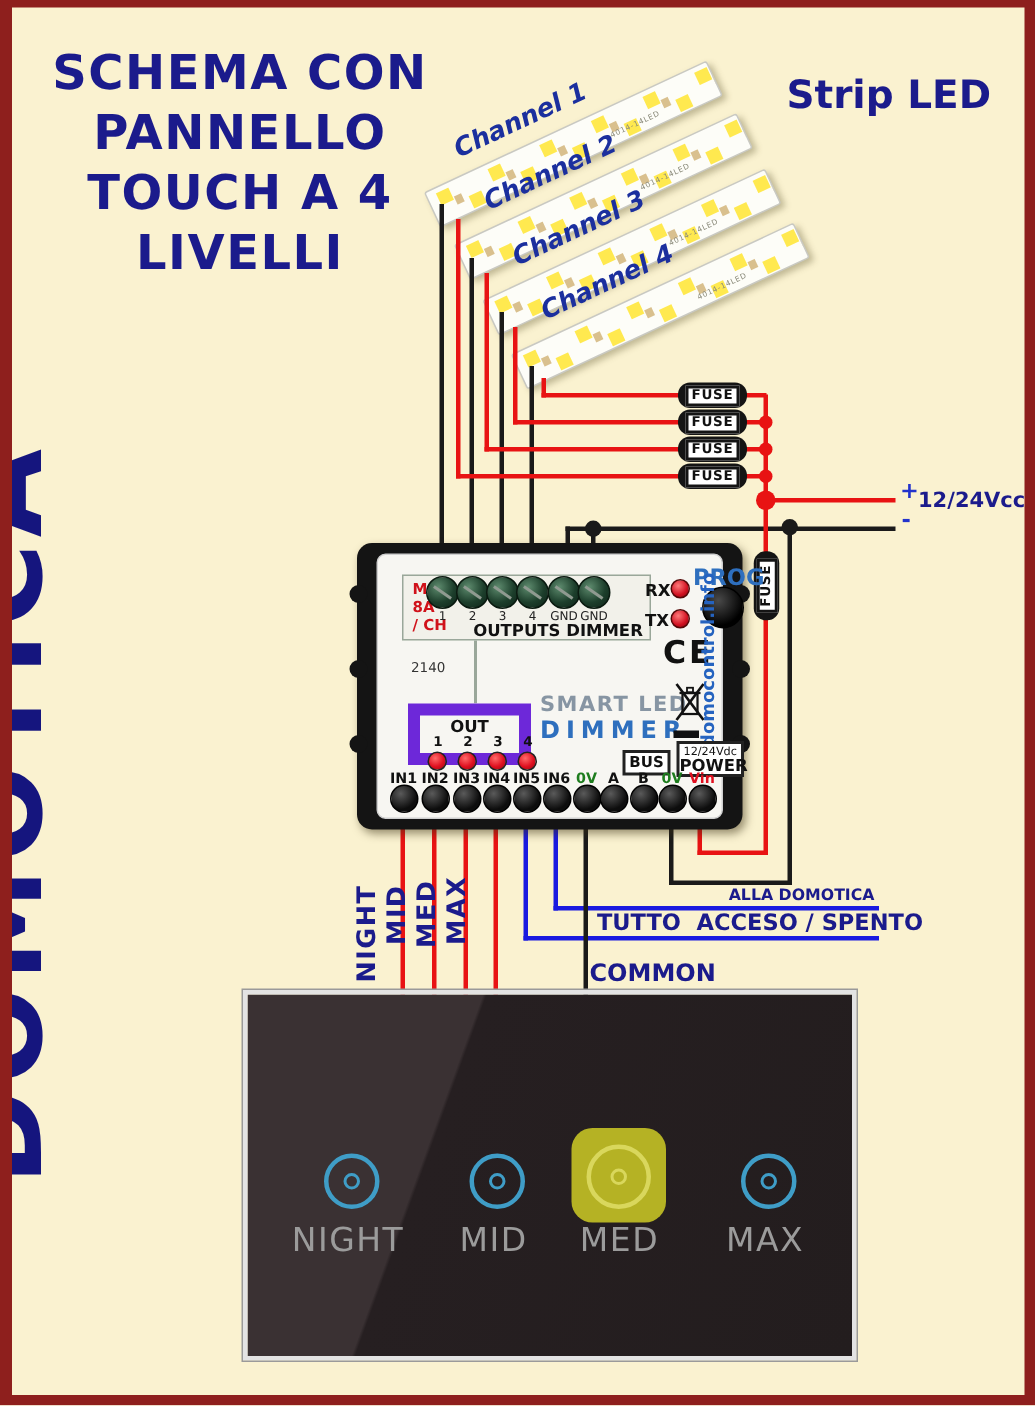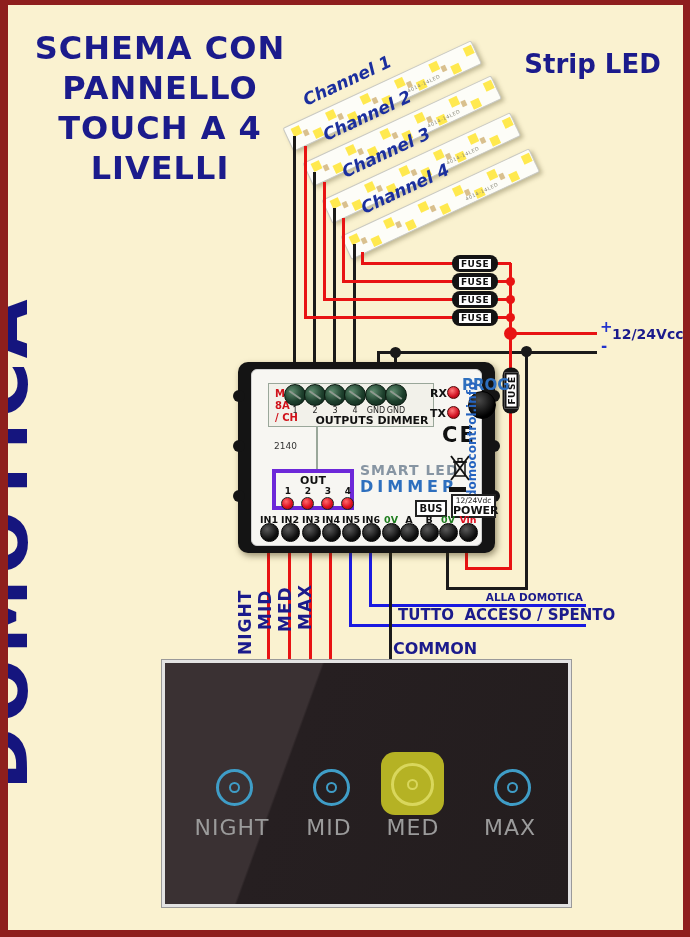--- a/index.html
+++ b/index.html
@@ -98,21 +98,21 @@
   .weee{position:absolute; left:198px; top:84px;}
   .blackbar{position:absolute; left:197px; top:117px; width:17px; height:5px; background:#111;}
   .rxtx{position:absolute; font-size:11px; font-weight:bold; color:#111;}
   .sled{position:absolute; width:13px; height:13px; border-radius:50%;
     background:radial-gradient(circle at 38% 32%,#ff7a7a,#D01020 60%,#7e0a12); border:1px solid #550707; box-sizing:border-box;}
   .prog{position:absolute; left:210px; top:6px; width:44px; text-align:center; font-size:15px; font-weight:bold; color:#2E6FBE;}
   .prog-btn{position:absolute; left:216px; top:21px; width:26px; height:26px; border-radius:50%;
     background:radial-gradient(circle at 38% 32%,#4a4a4a,#000 70%); border:1px solid #000;}
   .site{position:absolute; left:227px; top:114px; transform:rotate(-90deg); transform-origin:left bottom;
     font-size:12px; line-height:14px; font-weight:bold; color:#2563C0; white-space:nowrap;}
-  .outbox{position:absolute; left:20px; top:99px; width:82px; height:41px; border:4px solid #6d28d9; box-sizing:border-box; background:#F7F6F2;}
+  .outbox{position:absolute; left:20px; top:99px; width:82px; height:41px; border:8px solid #6d28d9; box-sizing:border-box; background:#F7F6F2;}
   .outbox .ot{position:absolute; left:0; top:1px; width:100%; text-align:center; font-size:11px; font-weight:bold; color:#111;}
   .onum{position:absolute; top:13px; width:16px; text-align:center; font-size:9px; font-weight:bold; color:#111;}
   .oled{position:absolute; top:24px; width:13px; height:13px; border-radius:50%;
     background:radial-gradient(circle at 38% 32%,#ff6a6a,#E01020 55%,#8e0a14); border:1px solid #222; box-sizing:border-box;}
   .busbox{position:absolute; left:163px; top:130px; width:32px; height:17px; border:2px solid #222; box-sizing:border-box;
     text-align:center; font-size:10px; font-weight:bold; color:#111; line-height:13px; background:#fff;}
   .pwrbox{position:absolute; left:199px; top:124px; width:45px; height:24px; border:2px solid #222; box-sizing:border-box;
     text-align:center; background:#fff;}
   .pwrbox .pv{font-size:7.5px; line-height:8px; color:#111; display:block; margin-top:1px;}
   .pwrbox .pl{font-size:11px; line-height:11px; font-weight:bold; color:#111; display:block;}

